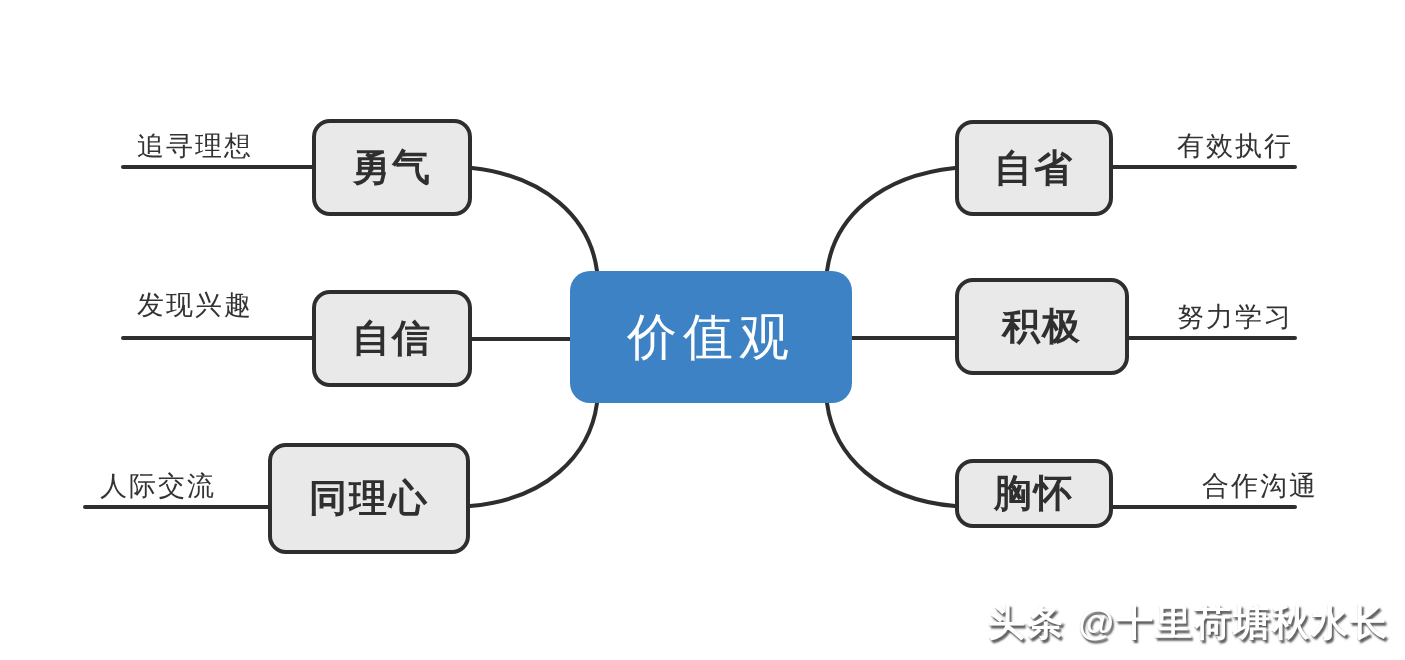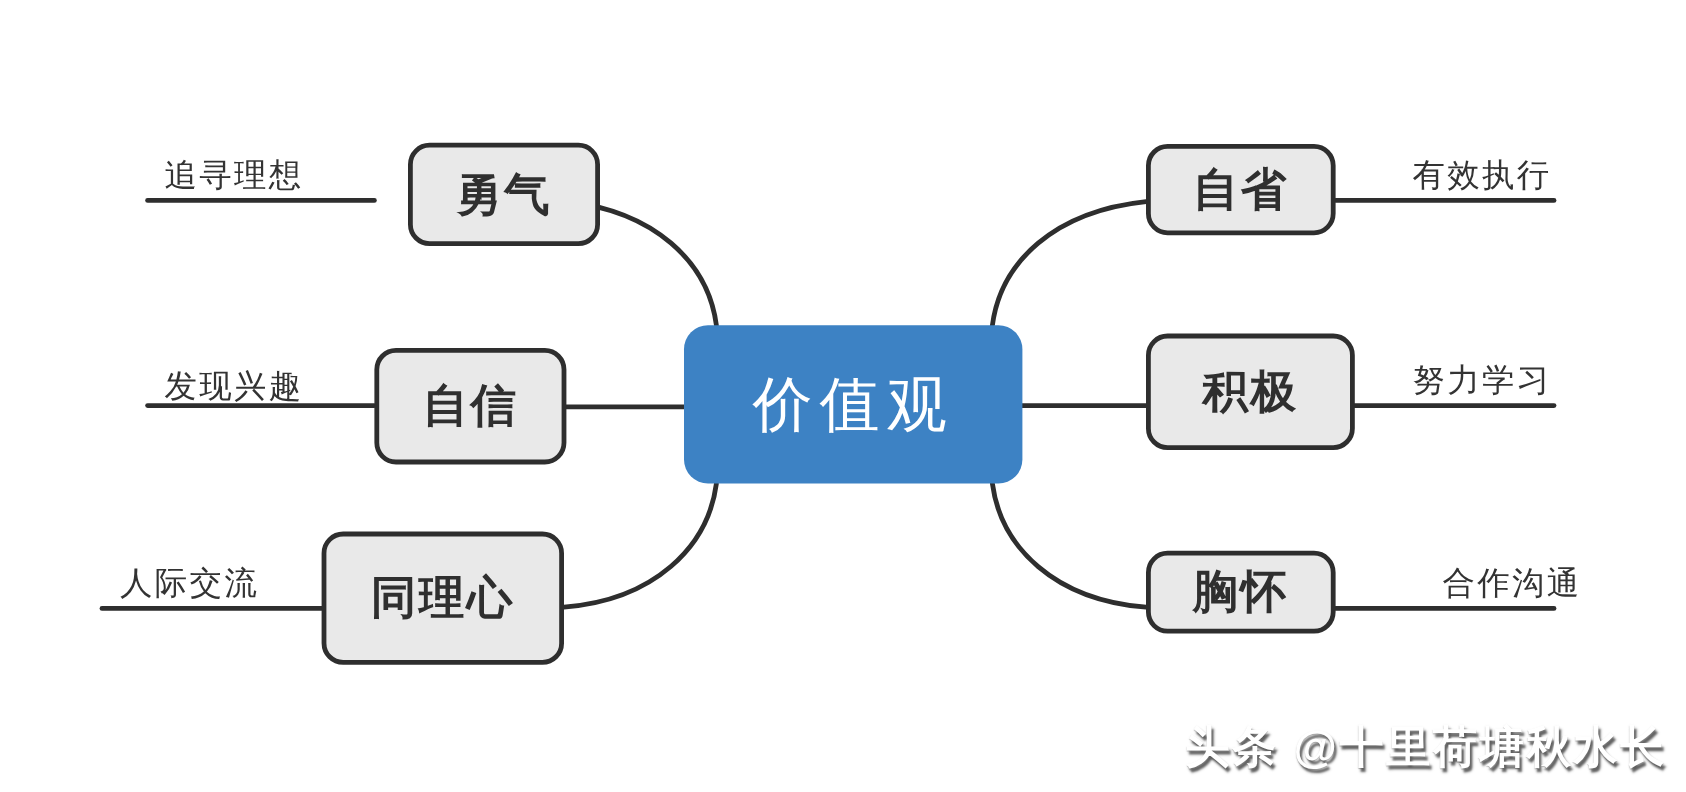--- a/index.html
+++ b/index.html
@@ -92,42 +92,42 @@
 
     <path d="M 827 271 C 834 218, 879 176, 955 168"></path>
     <path d="M 848 338 H 955"></path>
     <path d="M 827 403 C 834 456, 879 500, 955 506"></path>
   </svg>
 
   <div class="node center" style="left:570px; top:271px; width:282px; height:132px;">
     <span>价值观</span>
   </div>
 
-  <div class="node branch" style="left:312px; top:119px; width:160px; height:86px;margin-left:28px;">
+  <div class="node branch" style="left:312px; top:119px; width:160px; height:97px;">
     <span>勇气</span>
   </div>
   <div class="node branch" style="left:312px; top:290px; width:160px; height:97px;">
     <span>自信</span>
   </div>
   <div class="node branch" style="left:268px; top:443px; width:202px; height:111px;">
     <span>同理心</span>
   </div>
 
-  <div class="node branch" style="left:955px; top:120px; width:158px; height:76px;">
+  <div class="node branch" style="left:955px; top:120px; width:158px; height:96px;">
     <span>自省</span>
   </div>
   <div class="node branch" style="left:955px; top:278px; width:174px; height:97px;">
     <span>积极</span>
   </div>
   <div class="node branch" style="left:955px; top:459px; width:158px; height:69px;">
     <span>胸怀</span>
   </div>
 
   <div class="tag" style="left:137px; top:128px;">追寻理想</div>
-  <div class="tag" style="left:137px; top:304px;">发现兴趣</div>
+  <div class="tag" style="left:137px; top:287px;">发现兴趣</div>
   <div class="tag" style="left:100px; top:468px;">人际交流</div>
 
   <div class="tag" style="left:1177px; top:128px;">有效执行</div>
   <div class="tag" style="left:1177px; top:299px;">努力学习</div>
   <div class="tag" style="left:1177px; top:468px;margin-left:25px;">合作沟通</div>
 
   <div class="watermark">头条 @十里荷塘秋水长</div>
 
 </div>
 

